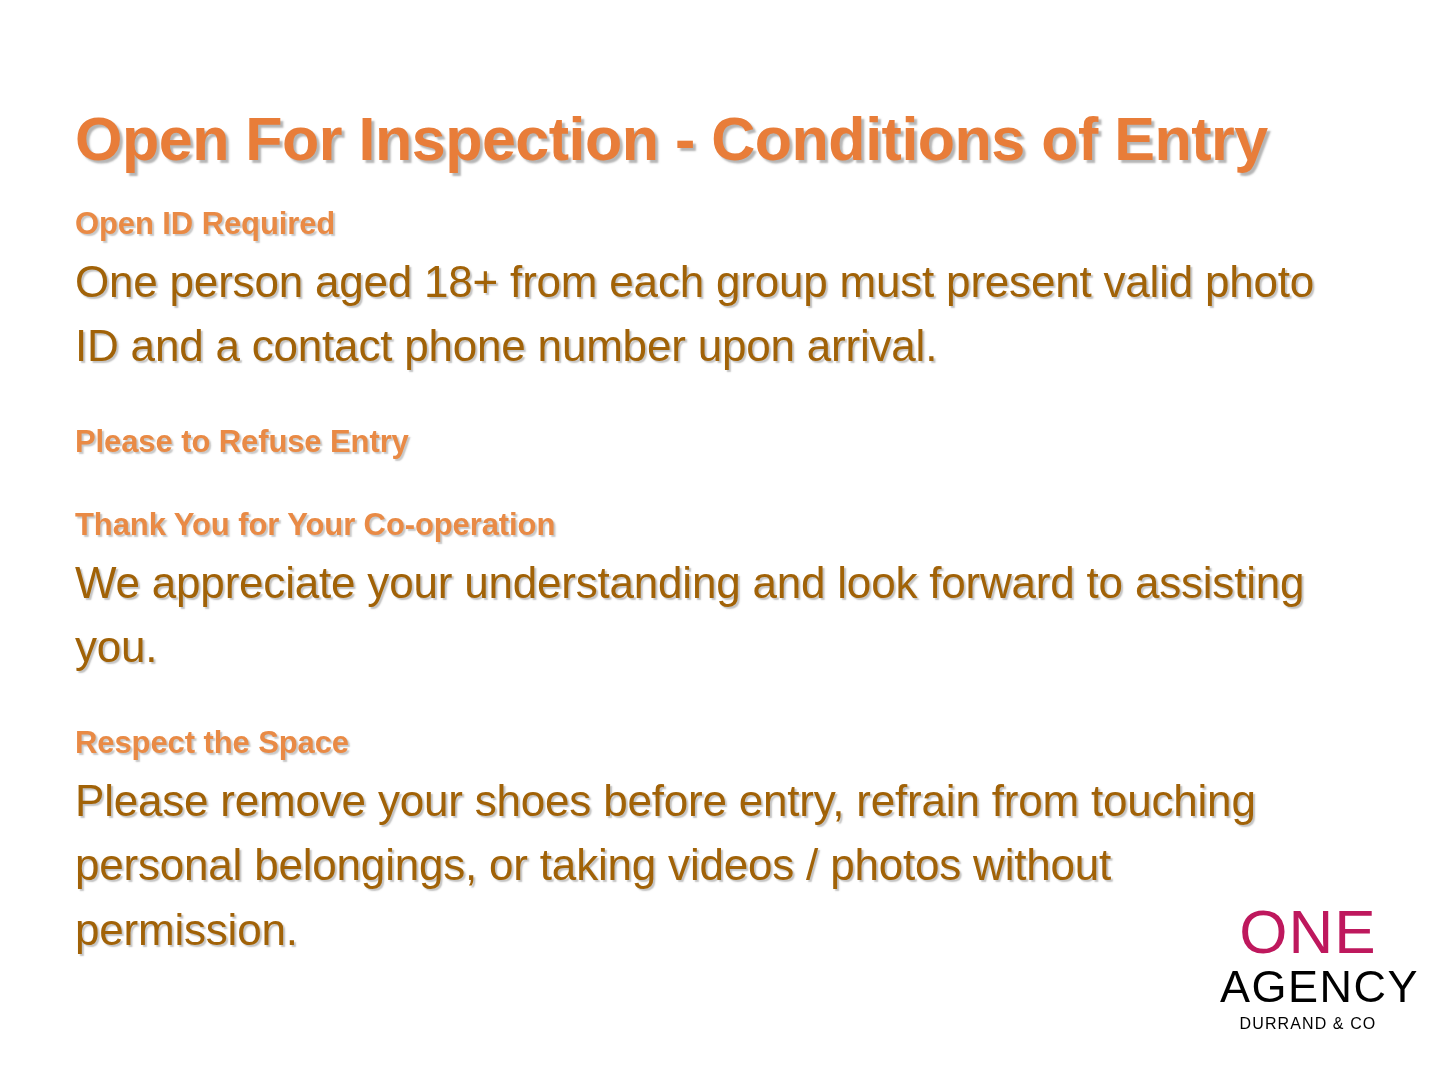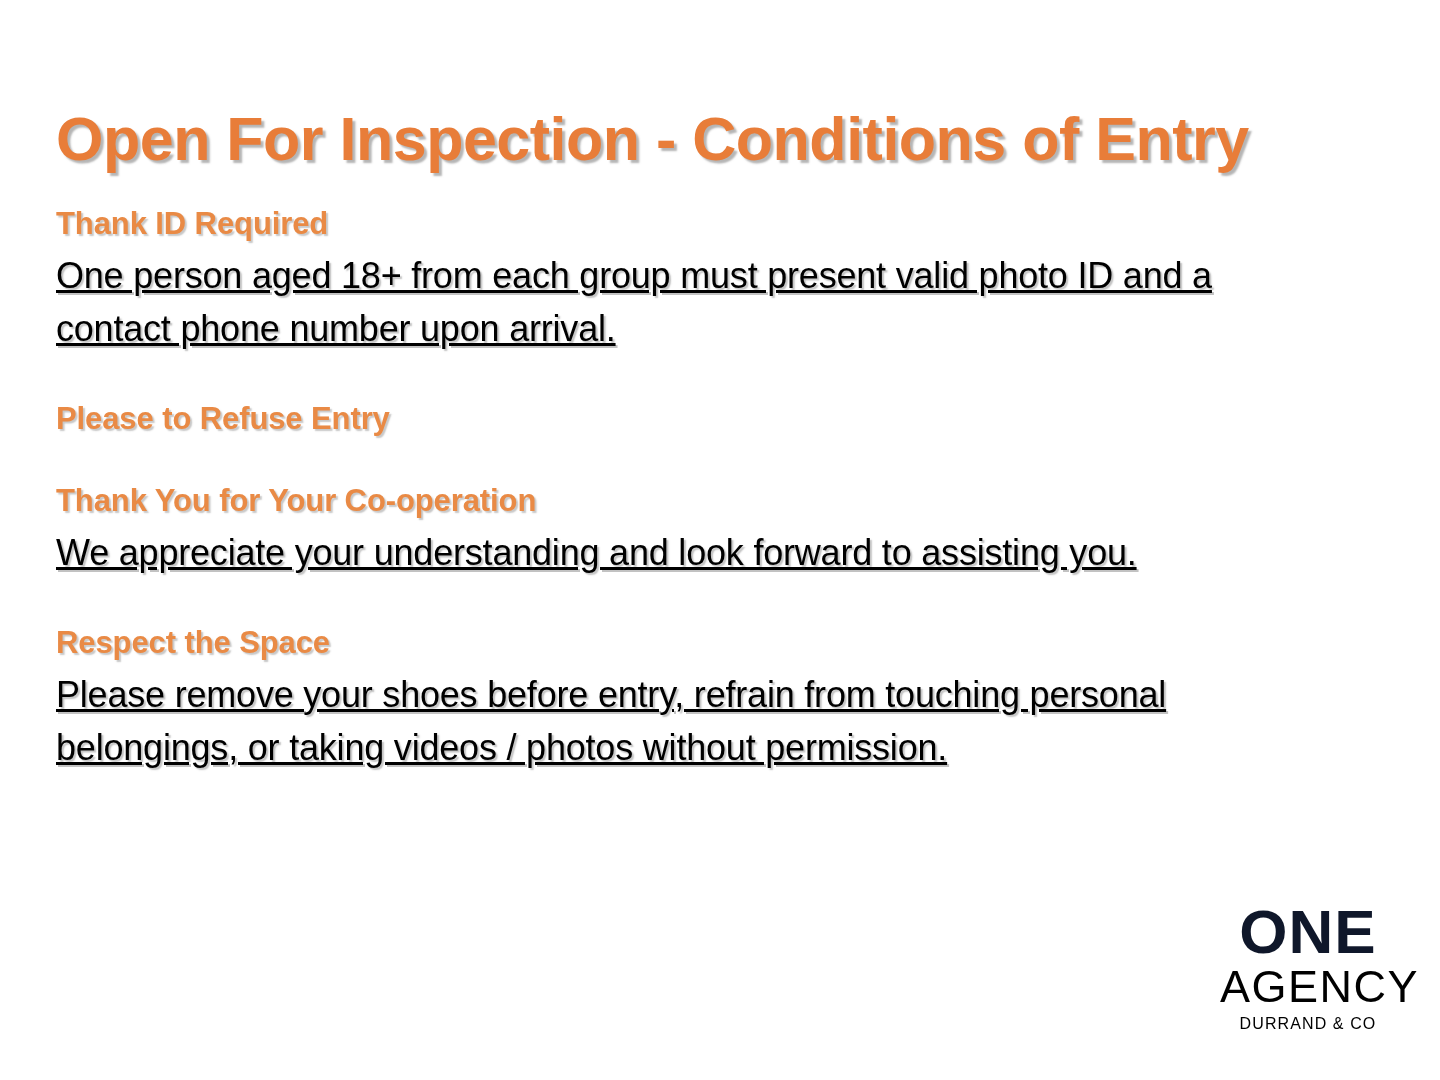--- a/index.html
+++ b/index.html
@@ -13,20 +13,21 @@
     background: #ffffff;
     font-family: "Liberation Sans", sans-serif;
     overflow: hidden;
     position: relative;
   }
 
   .slide {
     position: absolute;
     inset: 0;
     background: #ffffff;
+    margin-left: 19px;
   }
 
   
   .slide-title {
     position: absolute;
     left: 56px;
     top: 66px;
     width: 1370px;
     font-size: 61px;
     font-weight: bold;
@@ -56,43 +57,42 @@
     font-size: 31px;
     font-weight: bold;
     color: #E98A45;
     line-height: 1.25;
     margin: 0 0 6px 0;
     letter-spacing: -0.1px;
     text-shadow: 2px 2px 1.5px rgba(130,130,130,0.45);
   }
 
   .section-body {
-    font-size: 36px;
+    font-size: 44px;
     font-weight: normal;
-    color: #000000;
+    color: #a16207;
     line-height: 1.47;
     margin: 0;
     letter-spacing: -0.2px;
     text-shadow: 2px 2px 1.5px rgba(110,110,110,0.42);
-    text-decoration: underline;
   }
 
   
   .logo {
     position: absolute;
     right: 44px;
     bottom: 48px;
     width: 176px;
     text-align: center;
     line-height: 1;
   }
   .logo-one {
     font-size: 62px;
-    font-weight: bold;
-    color: #0f172a;
+    font-weight: normal;
+    color: #be185d;
     letter-spacing: 1px;
     line-height: 0.95;
     display: block;
   }
   .logo-agency {
     font-size: 45px;
     font-weight: normal;
     color: #000000;
     letter-spacing: 1.5px;
     line-height: 1.0;
@@ -112,21 +112,21 @@
 </head>
 <body>
 
 <div class="slide">
 
   <h1 class="slide-title">Open For Inspection - Conditions of Entry</h1>
 
   <div class="sections">
 
     <div class="section">
-      <div class="section-heading">Thank ID Required</div>
+      <div class="section-heading">Open ID Required</div>
       <p class="section-body">One person aged 18+ from each group must present valid photo ID and a contact phone number upon arrival.</p>
     </div>
 
     <div class="section">
       <div class="section-heading">Please to Refuse Entry</div>
     </div>
 
     <div class="section">
       <div class="section-heading">Thank You for Your Co-operation</div>
       <p class="section-body">We appreciate your understanding and look forward to assisting you.</p>

